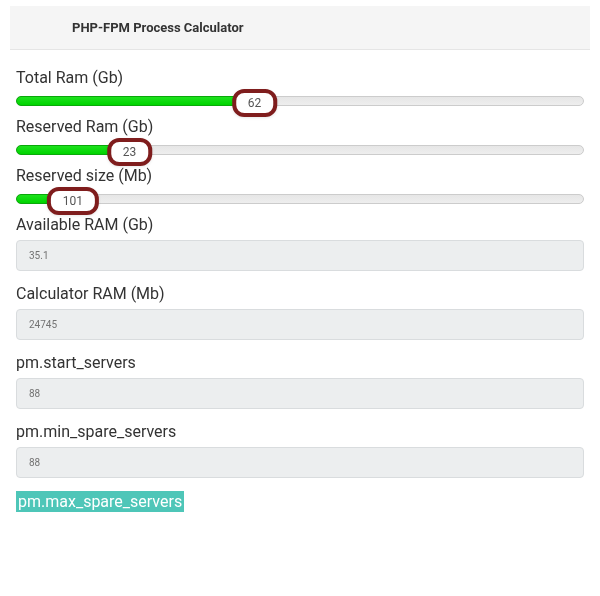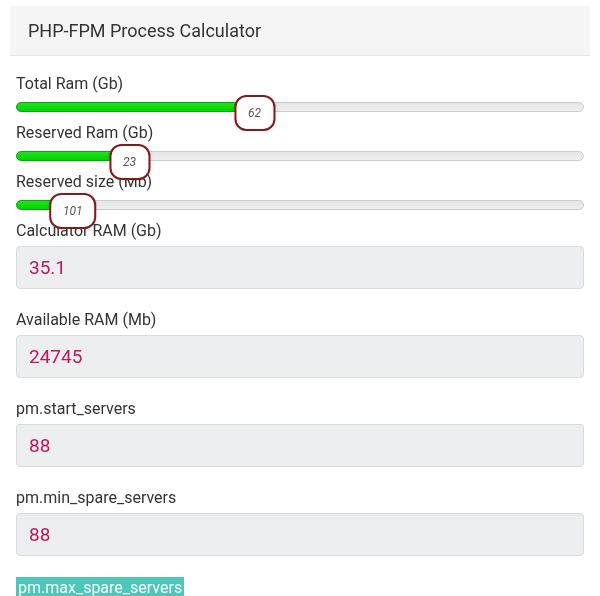--- a/index.html
+++ b/index.html
@@ -14,23 +14,24 @@
       background: #fff;
       width: 600px;
     }
     .header {
       background: #f5f5f5;
       border-bottom: 1px solid #e5e5e5;
       padding: 14px 18px;
       margin: 6px 10px 0 10px;
     }
     .header h1 {
-      font-size: 18px;
-      font-weight: 400;
+      font-size: 13px;
+      font-weight: 700;
       color: #333;
+      margin-left: 44px;
     }
     .content {
       padding: 18px 16px 10px 16px;
     }
     .group {
       margin-bottom: 10px;
     }
     .label {
       display: block;
       font-size: 16px;
@@ -59,39 +60,38 @@
       height: 10px;
       background: linear-gradient(to bottom, #1de21d, #00d400);
       border: 1px solid #0aa80a;
       border-radius: 5px;
     }
     .slider-thumb {
       position: absolute;
       top: -4px;
       transform: translateX(-50%);
       background: #fff;
-      border: 2px solid #7f1d1d;
+      border: 4px solid #7f1d1d;
       border-radius: 12px;
-      padding: 9px 12px;
+      padding: 3px 12px;
       font-size: 12px;
       color: #555;
       box-shadow: 0 1px 3px rgba(0,0,0,0.1);
       white-space: nowrap;
       cursor: grab;
-      font-style: italic;
     }
     .output-field {
       width: 100%;
       background: #eceeef;
       border: 1px solid #d9dcde;
       border-radius: 4px;
       padding: 9px 12px;
-      font-size: 19px;
-      color: #be185d;
-      margin-bottom: 21px;
+      font-size: 10px;
+      color: #737373;
+      margin-bottom: 13px;
     }
     .label-highlight {
       background: #4ec6b8;
       color: #fff;
       padding: 1px 2px;
       display: inline-block;
     }
   </style>
 </head>
 <body>
@@ -126,26 +126,26 @@
   <div class="group">
     <span class="label">Reserved size (Mb)</span>
     <div class="slider-wrap">
       <div class="slider-track"></div>
       <div class="slider-fill" style="width:10%"></div>
       <div class="slider-thumb" style="left:10%">101</div>
     </div>
   </div>
 
   <div class="group">
-    <span class="label">Calculator RAM (Gb)</span>
+    <span class="label">Available RAM (Gb)</span>
     <div class="output-field">35.1</div>
   </div>
 
   <div class="group">
-    <span class="label">Available RAM (Mb)</span>
+    <span class="label">Calculator RAM (Mb)</span>
     <div class="output-field">24745</div>
   </div>
 
 
   <div class="group">
     <span class="label">pm.start_servers</span>
     <div class="output-field">88</div>
   </div>
 
   <div class="group">

